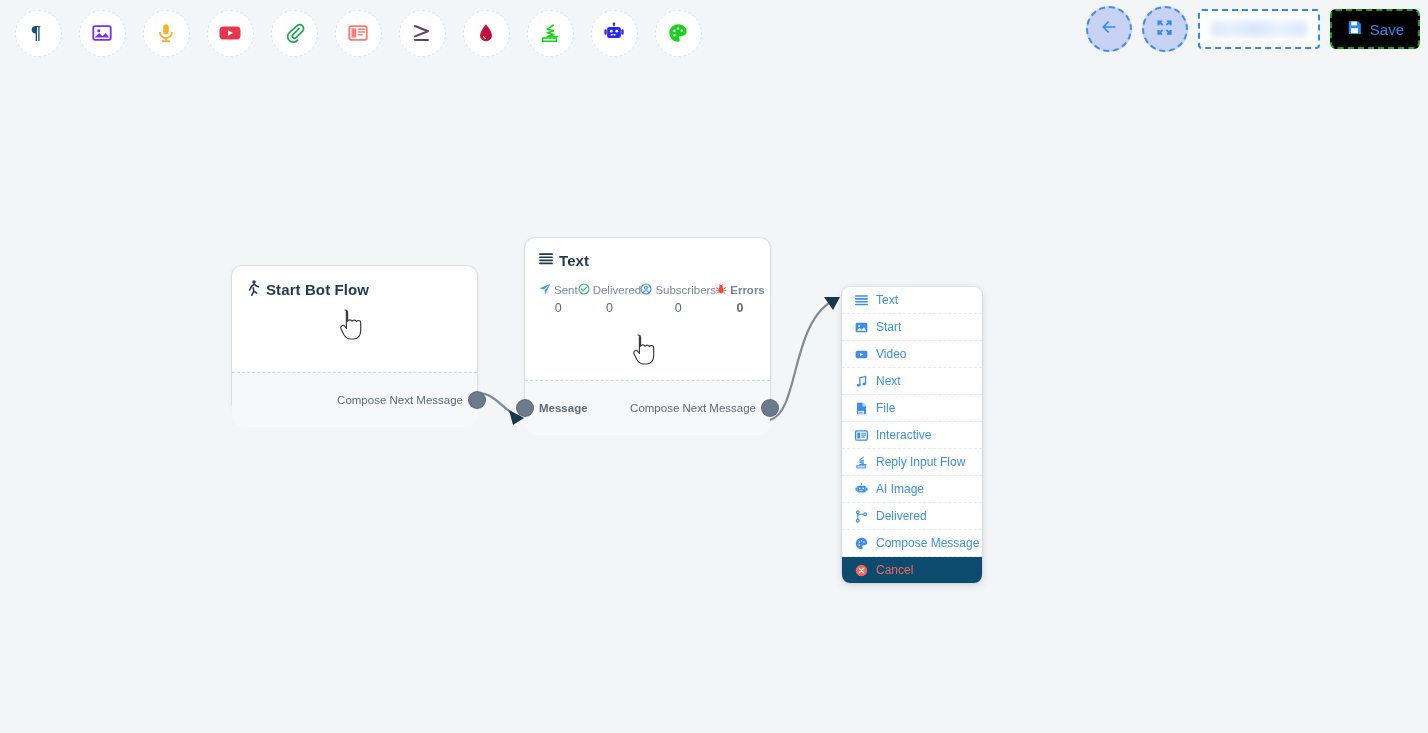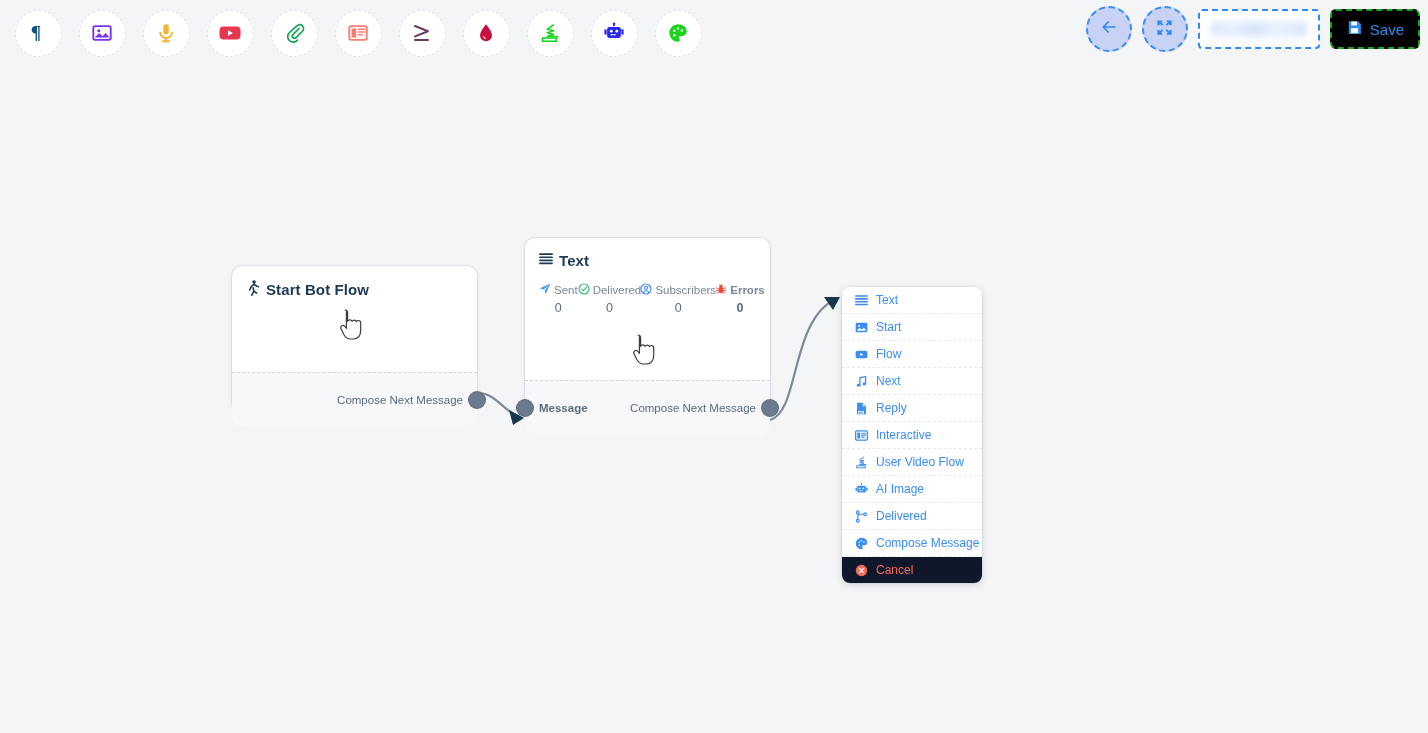--- a/index.html
+++ b/index.html
@@ -110,21 +110,21 @@
     display: flex; align-items: center; gap: 8px;
     padding-left: 12px;
     font-size: 12px;
     color: #3b8df5;
     border-bottom: 1px dashed #e3eaf3;
     box-sizing: border-box;
     cursor: pointer;
     background: #ffffff;
   }
   .menu-item:last-child { border-bottom: none; }
-  .menu-item.cancel { background: #0f172a; color: #f4685a; height: 26px; }
+  .menu-item.cancel { background: #0c4a6e; color: #f4685a; height: 26px; }
   .mi-icon { width: 14px; height: 14px; display:flex; align-items:center; justify-content:center; flex: 0 0 14px; }
 </style>
 </head>
 <body>
 
 <div id="stage">
 
   <div class="palette">
 
     <div class="pal-btn" title="Text">
@@ -410,21 +410,21 @@
         <span>Start</span>
       </div>
 
       <div class="menu-item">
         <span class="mi-icon">
           <svg width="13" height="13" viewBox="0 0 16 16">
               <rect x="0.8" y="3.4" width="14.4" height="9.2" rx="2.2" fill="#3b8df5"></rect>
               <path d="M6.4 6.1l3.6 1.9-3.6 1.9z" fill="#fff"></path>
             </svg>
         </span>
-        <span>Flow</span>
+        <span>Video</span>
       </div>
 
       <div class="menu-item">
         <span class="mi-icon">
           <svg width="13" height="13" viewBox="0 0 16 16">
               <path d="M6 12.5V3.4l7-1.6v9.1" fill="none" stroke="#3b8df5" stroke-width="1.6"></path>
               <ellipse cx="4.4" cy="12.6" rx="2.2" ry="1.8" fill="#3b8df5"></ellipse>
               <ellipse cx="11.4" cy="11" rx="2.2" ry="1.8" fill="#3b8df5"></ellipse>
             </svg>
         </span>
@@ -433,42 +433,42 @@
 
       <div class="menu-item">
         <span class="mi-icon">
           <svg width="13" height="13" viewBox="0 0 16 16">
               <path d="M2.5 1h7l4 4v10h-11z" fill="#3b8df5"></path>
               <path d="M9.3 1.2v4.2h4.2" fill="#cfe4fb"></path>
               <rect x="4" y="11" width="7" height="3.3" fill="#fff"></rect>
               <path d="M5 12.4h5M5 13.4h4" stroke="#3b8df5" stroke-width=".8"></path>
             </svg>
         </span>
-        <span>Reply</span>
+        <span>File</span>
       </div>
 
       <div class="menu-item">
         <span class="mi-icon">
           <svg width="13" height="13" viewBox="0 0 16 16">
               <rect x="0.8" y="2.4" width="14.4" height="11.2" rx="1.4" fill="none" stroke="#3b8df5" stroke-width="1.6"></rect>
               <rect x="2.8" y="4.4" width="3.6" height="7.2" fill="#3b8df5"></rect>
               <path d="M8.2 5.2h4.8M8.2 7.6h4.8M8.2 10h3.2" stroke="#3b8df5" stroke-width="1.4" stroke-linecap="round"></path>
             </svg>
         </span>
         <span>Interactive</span>
       </div>
 
       <div class="menu-item">
         <span class="mi-icon">
           <svg width="13" height="13" viewBox="0 0 16 16">
               <path d="M11 1.2L5.6 4.8l5.4 1.2-5.4 1.6 5.4 1.3-5.4 1.6h8.4" fill="none" stroke="#3b8df5" stroke-width="1.2" stroke-linejoin="round"></path>
               <rect x="2.2" y="12" width="10.4" height="2.6" fill="none" stroke="#3b8df5" stroke-width="1.2"></rect>
             </svg>
         </span>
-        <span>User Video Flow</span>
+        <span>Reply Input Flow</span>
       </div>
 
       <div class="menu-item">
         <span class="mi-icon">
           <svg width="13" height="13" viewBox="0 0 16 16">
               <path d="M8 0.6v1.8" stroke="#3b8df5" stroke-width="1.2"></path>
               <circle cx="8" cy="0.9" r="0.9" fill="#3b8df5"></circle>
               <rect x="2.8" y="3.4" width="10.4" height="8.4" rx="1.8" fill="#3b8df5"></rect>
               <circle cx="5.8" cy="6.6" r="1.1" fill="#fff"></circle>
               <circle cx="10.2" cy="6.6" r="1.1" fill="#fff"></circle>

